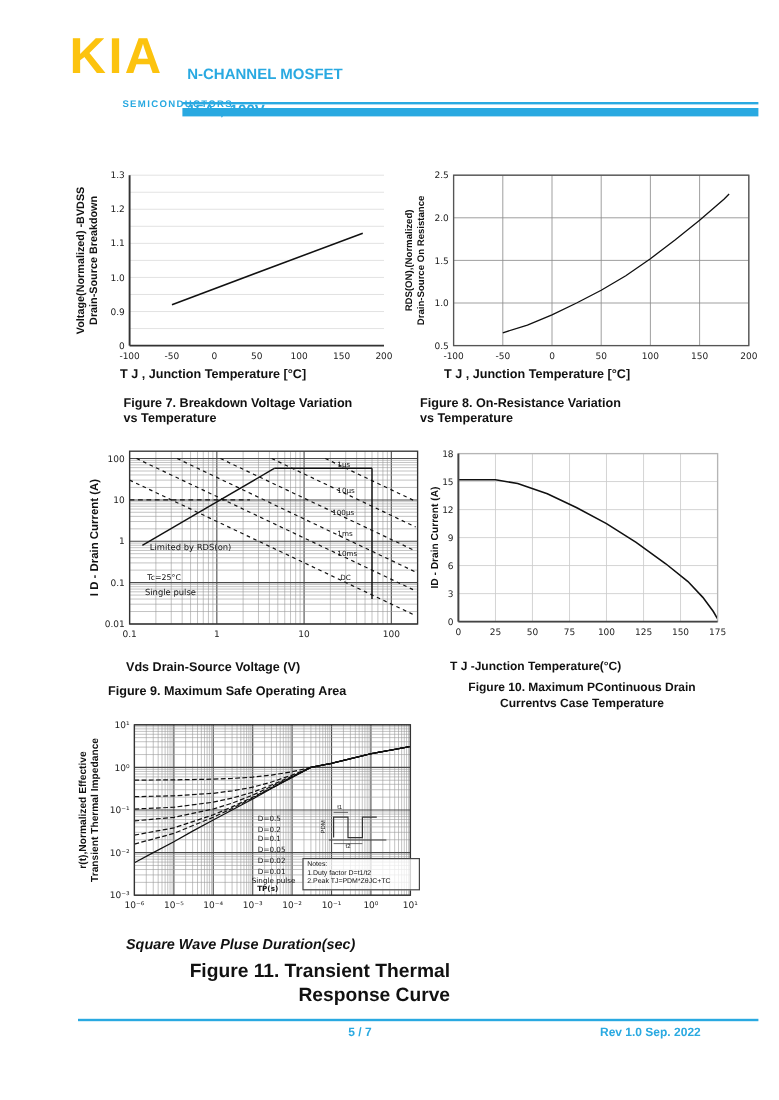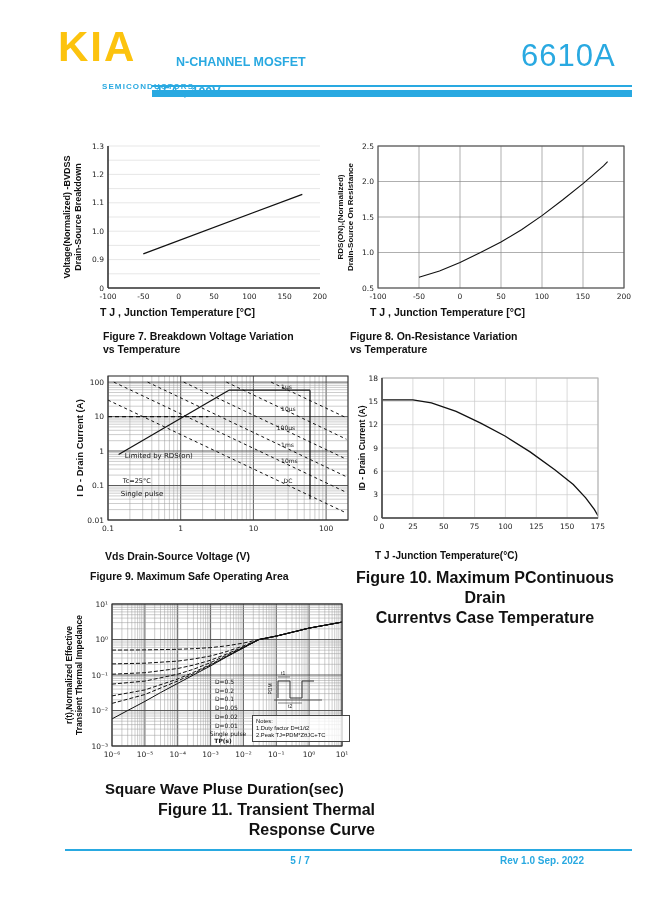--- a/index.html
+++ b/index.html
@@ -18,22 +18,21 @@
   .notesbox{position:absolute;border:1px solid #444;background:rgba(255,255,255,.78);
             font-size:5.8px;line-height:7px;padding:2px 3px;white-space:pre-line;color:#111;}
 </style>
 </head>
 <body>
 
 <div class="abs" style="left:0;top:0;width:649px;height:110px;">
   <div class="abs" style="left:58px;top:26px;font-size:42px;font-weight:bold;letter-spacing:2px;color:var(--logo-yellow,#fcc30e);line-height:1;">KIA</div>
   <div class="abs cyan" style="left:58px;top:82px;font-size:8px;font-weight:bold;letter-spacing:1.1px;padding-left:44px;">SEMICONDUCTORS</div>
   <div class="abs cyan" style="left:156px;top:36px;font-size:12.5px;font-weight:bold;margin-top:48px;">15A，100V</div>
-  <div class="abs cyan" style="left:156px;top:55px;font-size:12.5px;font-weight:bold;margin-left:20px;">N-CHANNEL MOSFET</div>
-  <div class="abs cyan" style="left:521px;top:38px;font-size:31px;font-weight:400;letter-spacing:1px;">6610A</div>
+  <div class="abs cyan" style="left:156px;top:55px;font-size:12.5px;font-weight:bold;">N-CHANNEL MOSFET</div>
   <div class="rule" style="left:152px;top:85px;width:480px;height:1.5px;"></div>
   <div class="rule" style="left:152px;top:90px;width:480px;height:7px;"></div>
 </div>
 
 <div class="ylab" style="left:62px;top:288px;width:142px;font-size:9px;line-height:10.5px;">Voltage(Normalized) -BVDSS
 Drain-Source Breakdown</div>
 <svg width="262" height="178" style="left:68px;top:136px;">
     <clipPath id="cp-fig7">
       <rect x="40" y="10" width="212" height="142"></rect>
     </clipPath>
@@ -244,21 +243,21 @@
     <text x="246.0" y="163" font-size="7.5" fill="#222" text-anchor="middle">175</text>
     <text x="26" y="154.6" font-size="7.5" fill="#222" text-anchor="end">0</text>
     <text x="26" y="131.3" font-size="7.5" fill="#222" text-anchor="end">3</text>
     <text x="26" y="107.9" font-size="7.5" fill="#222" text-anchor="end">6</text>
     <text x="26" y="84.6" font-size="7.5" fill="#222" text-anchor="end">9</text>
     <text x="26" y="61.3" font-size="7.5" fill="#222" text-anchor="end">12</text>
     <text x="26" y="37.9" font-size="7.5" fill="#222" text-anchor="end">15</text>
     <text x="26" y="14.6" font-size="7.5" fill="#222" text-anchor="end">18</text>
   </svg>
 <div class="axlabel" style="left:375px;top:550px;width:230px;font-size:10px;">T J -Junction Temperature(°C)</div>
-<div class="caption" style="left:350px;top:568px;width:270px;font-size:16px;text-align:center;">Figure 10. Maximum  PContinuous Drain
+<div class="caption" style="left:350px;top:568px;width:270px;font-size:10px;text-align:center;">Figure 10. Maximum  PContinuous Drain
 Currentvs Case Temperature</div>
 
 <div class="ylab" style="left:64px;top:746px;width:142px;font-size:8.5px;line-height:10px;">r(t),Normalized Effective
 Transient Thermal Impedance</div>
 <svg width="296" height="178" style="left:60px;top:594px;">
     <clipPath id="cp-fig11">
       <rect x="52" y="10" width="230" height="142"></rect>
     </clipPath>
     <line x1="52.0" y1="10.0" x2="52.0" y2="152.0" stroke="#4a4a4a" stroke-width="0.9"></line>
     <line x1="61.9" y1="10.0" x2="61.9" y2="152.0" stroke="#9a9a9a" stroke-width="0.5"></line>
@@ -401,18 +400,18 @@
   </svg>
   <span class="tiny" style="left:-4px;top:14px;transform:rotate(-90deg);transform-origin:center;">PDM</span>
   <span class="tiny" style="left:13px;top:-2px;">t1</span>
   <span class="tiny" style="left:20px;top:31px;">t2</span>
 </div>
 
 <div class="notesbox" style="left:252px;top:715px;width:90px;">Notes:
 1.Duty factor D=t1/t2
 2.Peak TJ=PDM*ZθJC+TC</div>
 
-<div class="axlabel" style="left:105px;top:780px;width:250px;font-size:15px;">Square Wave Pluse Duration(sec)</div>
+<div class="axlabel" style="left:105px;top:780px;width:250px;font-size:12px;font-style:italic;">Square Wave Pluse Duration(sec)</div>
 <div class="caption" style="left:85px;top:800px;width:290px;font-size:16px;text-align:right;">Figure 11. Transient Thermal Response Curve</div>
 
 <div class="rule" style="left:65px;top:849px;width:567px;height:1.5px;"></div>
 <div class="abs cyan" style="left:230px;top:855px;width:140px;text-align:center;font-size:10px;font-weight:bold;">5 / 7</div>
 <div class="abs cyan" style="left:500px;top:855px;width:140px;font-size:10px;font-weight:bold;">Rev 1.0 Sep. 2022</div>
 
 </body></html>

